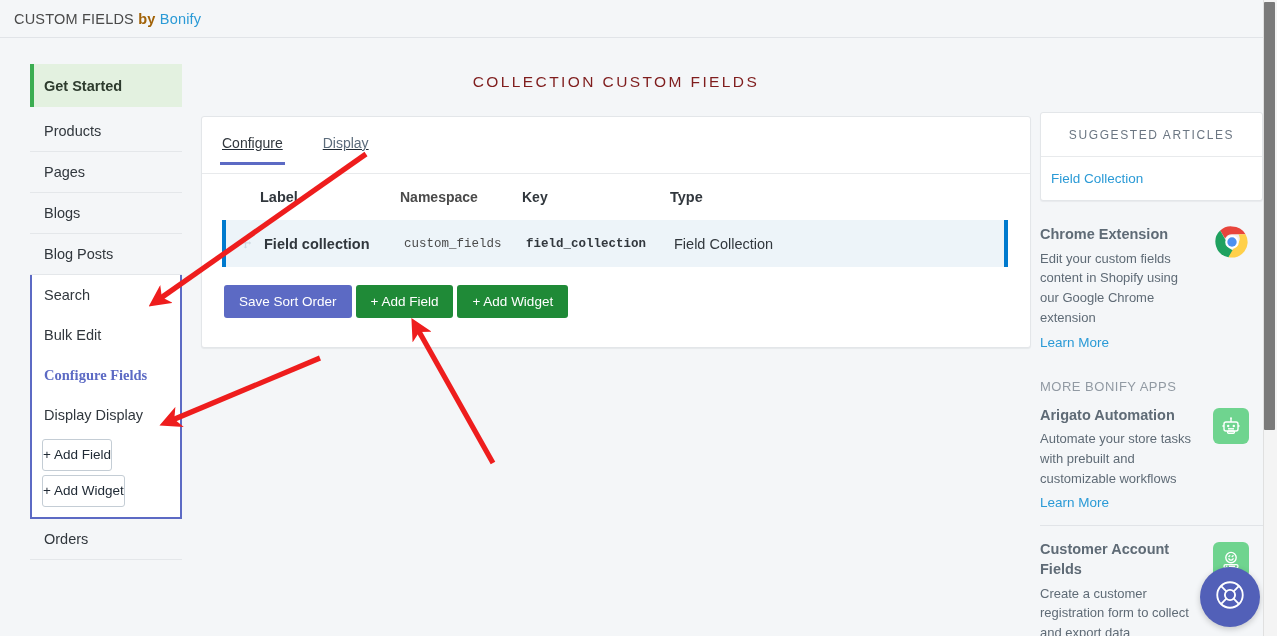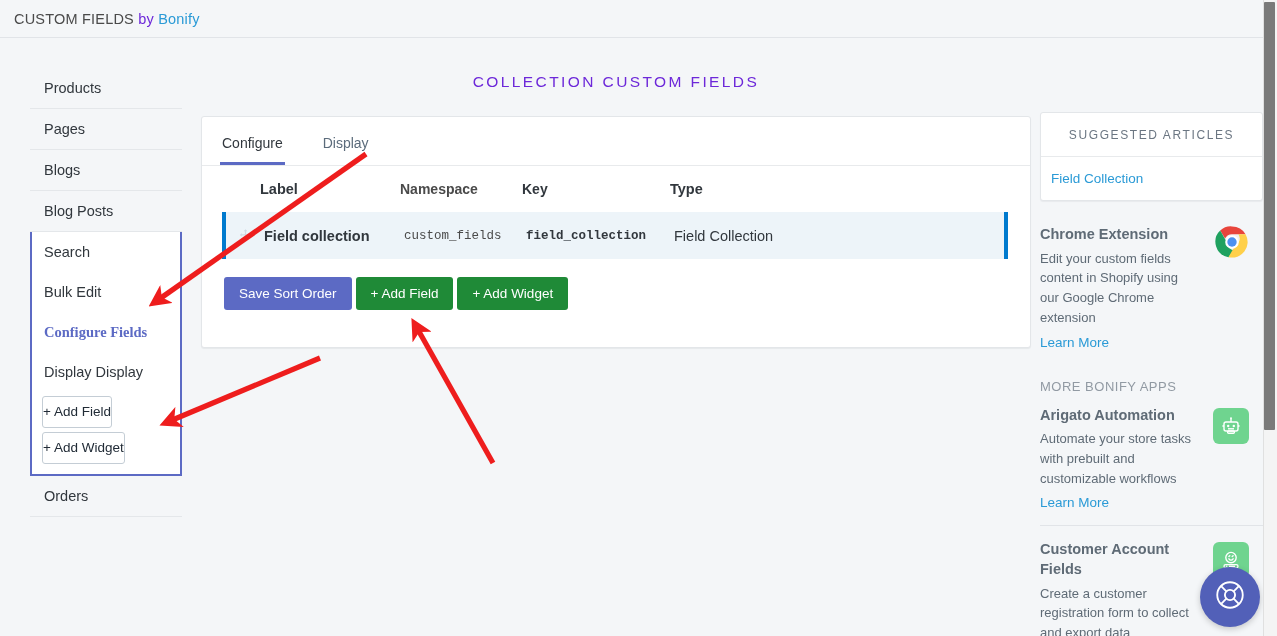--- a/index.html
+++ b/index.html
@@ -12,21 +12,21 @@
   }
   #app { position: relative; width: 1277px; height: 636px; }
 
   
   .topbar {
     position: absolute; top: 0; left: 0; width: 1263px; height: 38px;
     background: #f4f6f8; border-bottom: 1px solid #e1e4e8;
     display: flex; align-items: center; padding: 0 14px;
   }
   .brand { font-size: 14.5px; color: #4a4a4a; letter-spacing: .2px; }
-  .brand .by { color: #6d28d9; }
+  .brand .by { color: #a16207; font-weight: bold; }
   .brand a { color: #2a9ad6; text-decoration: none; }
   .topbar-right { margin-left: auto; display: flex; align-items: center; gap: 11px; }
   .link-review { color: #2a9ad6; font-size: 13.5px; text-decoration: none; }
   .tb-btn {
     font-family: inherit; font-size: 13.5px; color: #212b36;
     background: #fff; border: 1px solid #c4cdd5; border-radius: 3px;
     padding: 6px 13px; cursor: pointer; white-space: nowrap;
   }
 
   
@@ -58,28 +58,28 @@
     text-align: center; background: #fff; border: 1px solid #c4cdd5;
     border-radius: 3px; font-size: 13.5px; color: #212b36; cursor: pointer;
     font-family: inherit;
   }
   .nav-item.after-sub { border-bottom: 1px solid #e4e7ea; }
 
   
   .main { position: absolute; top: 38px; left: 196px; width: 840px; height: 598px; }
   .page-title {
     text-align: center; font-size: 15.5px; letter-spacing: 2.4px;
-    color: #6d28d9; margin-top: 35px;
+    color: #7f1d1d; margin-top: 35px;
   }
   .card {
     margin: 25px 5px 0 5px; background: #fff; border: 1px solid #e3e6e9;
     border-radius: 3px; box-shadow: 0 1px 1px rgba(22,29,37,.06);
     height: 232px;
   }
-  .tabs { display: flex; padding: 12px 18px 0 18px; border-bottom: 1px solid #e8eaec; }
+  .tabs { display: flex; padding: 12px 18px 8px 18px; border-bottom: 1px solid #e8eaec; text-decoration: underline; }
   .tab {
     font-size: 14px; color: #5b6b7b; padding: 6px 2px 11px 2px;
     margin-right: 36px; cursor: pointer; border-bottom: 3px solid transparent;
   }
   .tab.active { color: #31373d; border-bottom-color: #5c6ac4; }
   .tbl { padding: 0 0 0 0; }
   .thead {
     display: flex; align-items: center; height: 46px;
     font-size: 14px; font-weight: bold; color: #31373d; padding-left: 22px;
   }
@@ -143,20 +143,23 @@
 
   <div class="topbar">
     <div class="brand">
       <span>CUSTOM FIELDS</span>
       <span class="by">by</span>
       <a href="#">Bonify</a>
     </div>
   </div>
 
   <div class="leftnav">
+    <div class="nav-item get-started">
+      <span>Get Started</span>
+    </div>
     <div class="nav-gap"></div>
     <div class="nav-item">
       <span>Products</span>
     </div>
     <div class="nav-item">
       <span>Pages</span>
     </div>
     <div class="nav-item">
       <span>Blogs</span>
     </div>

